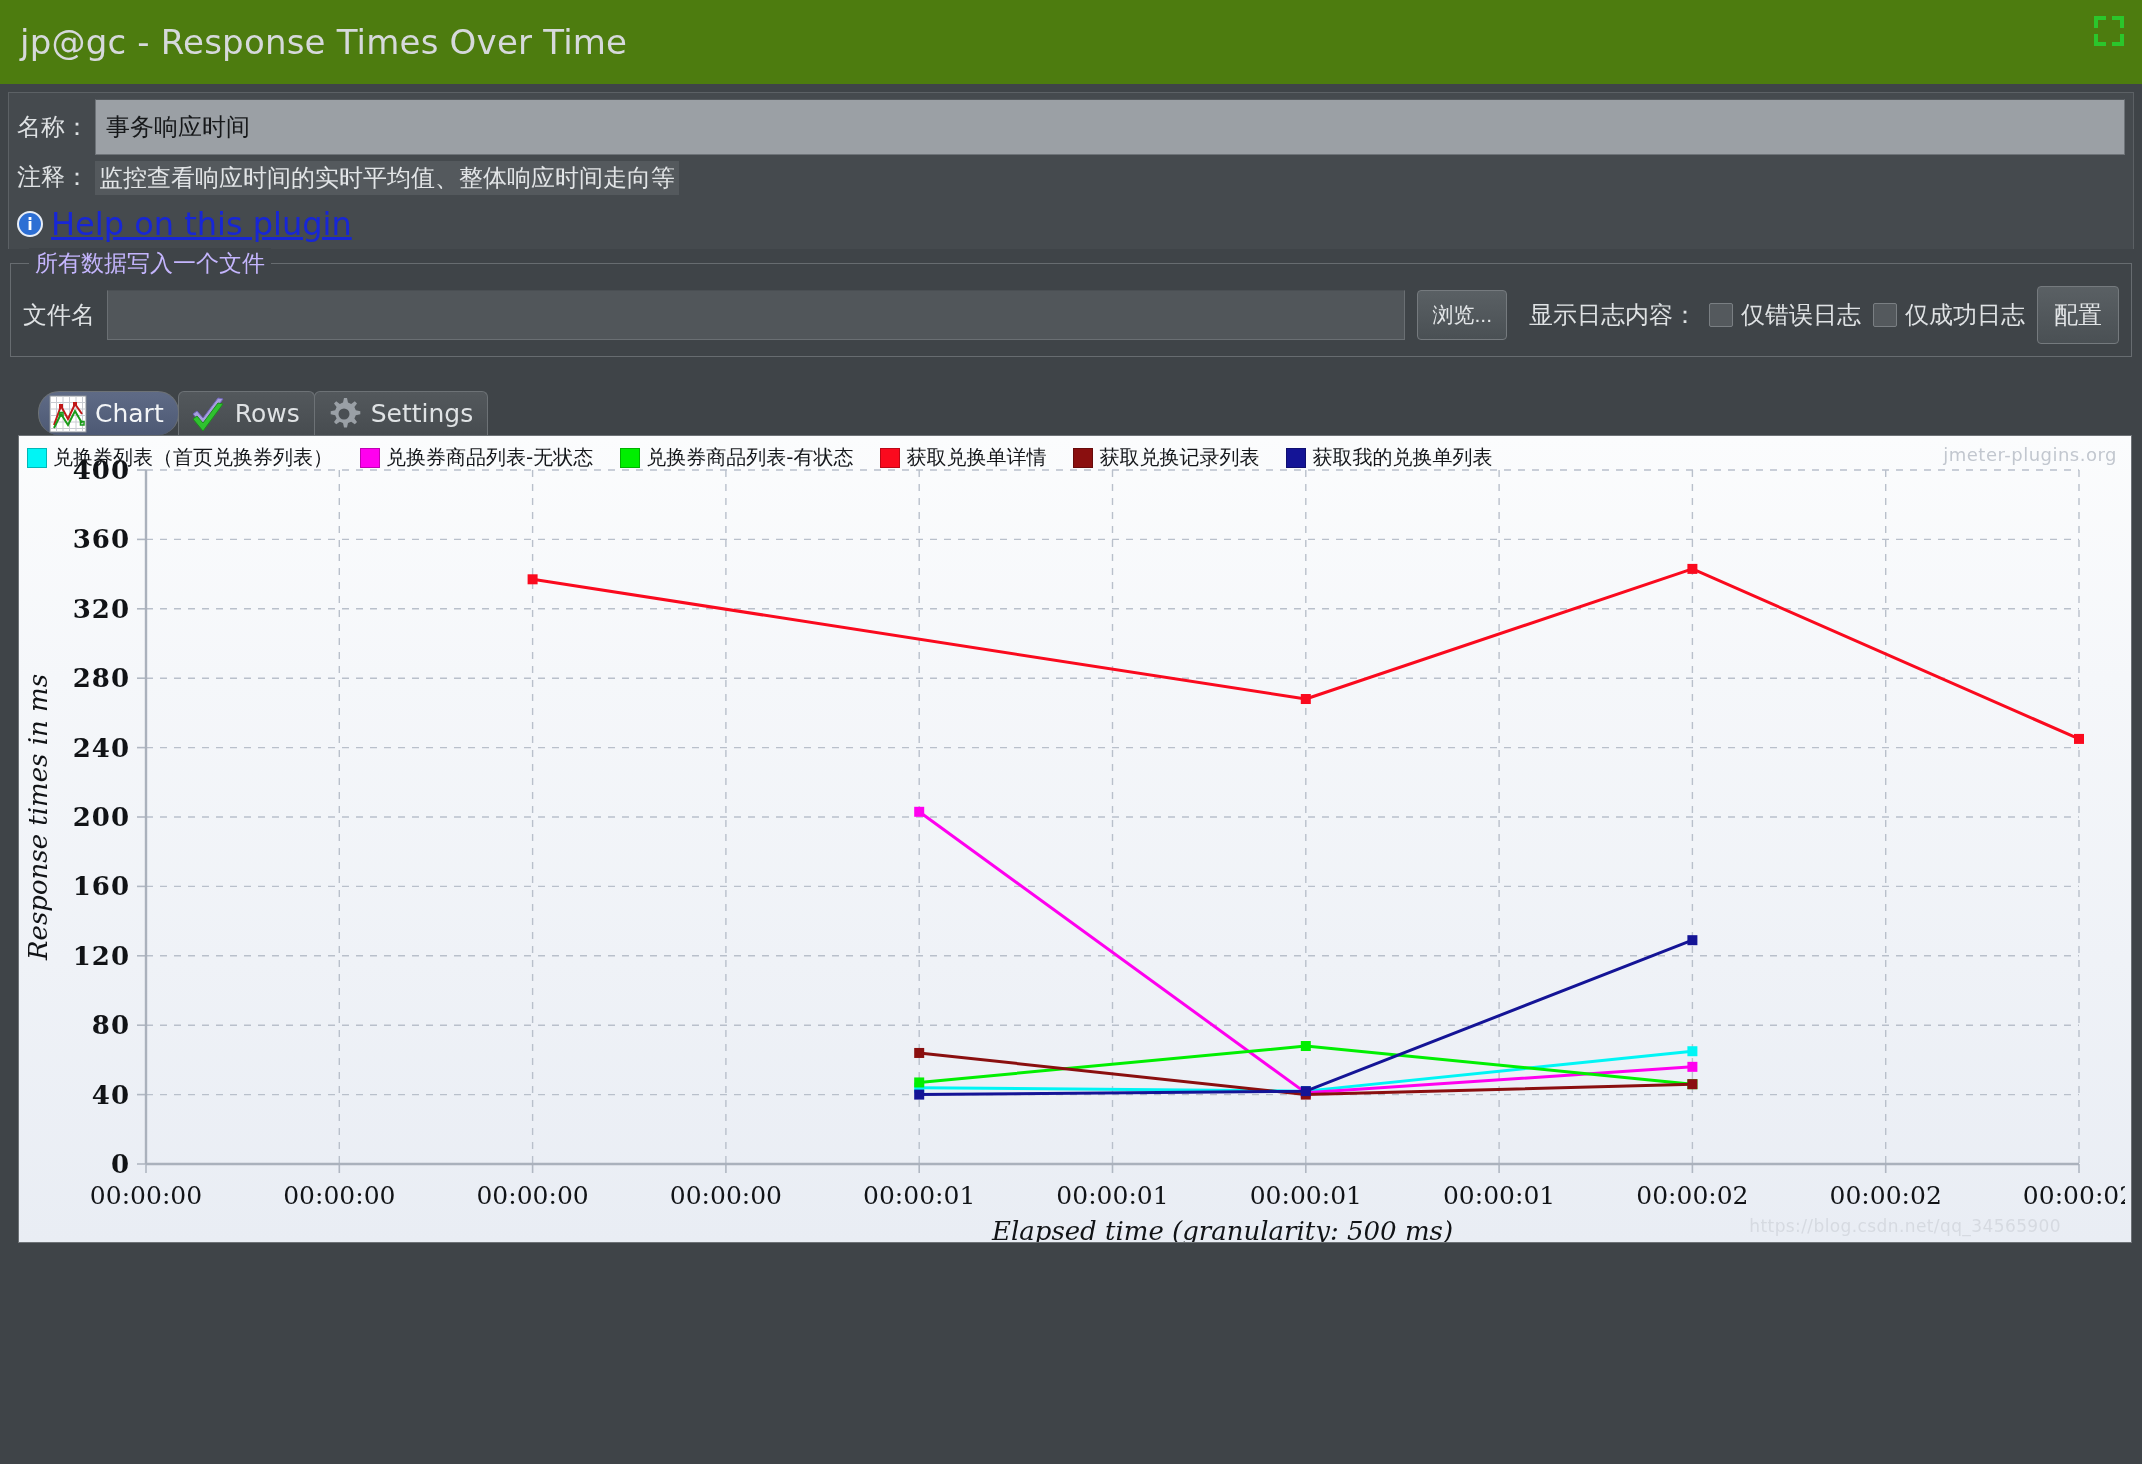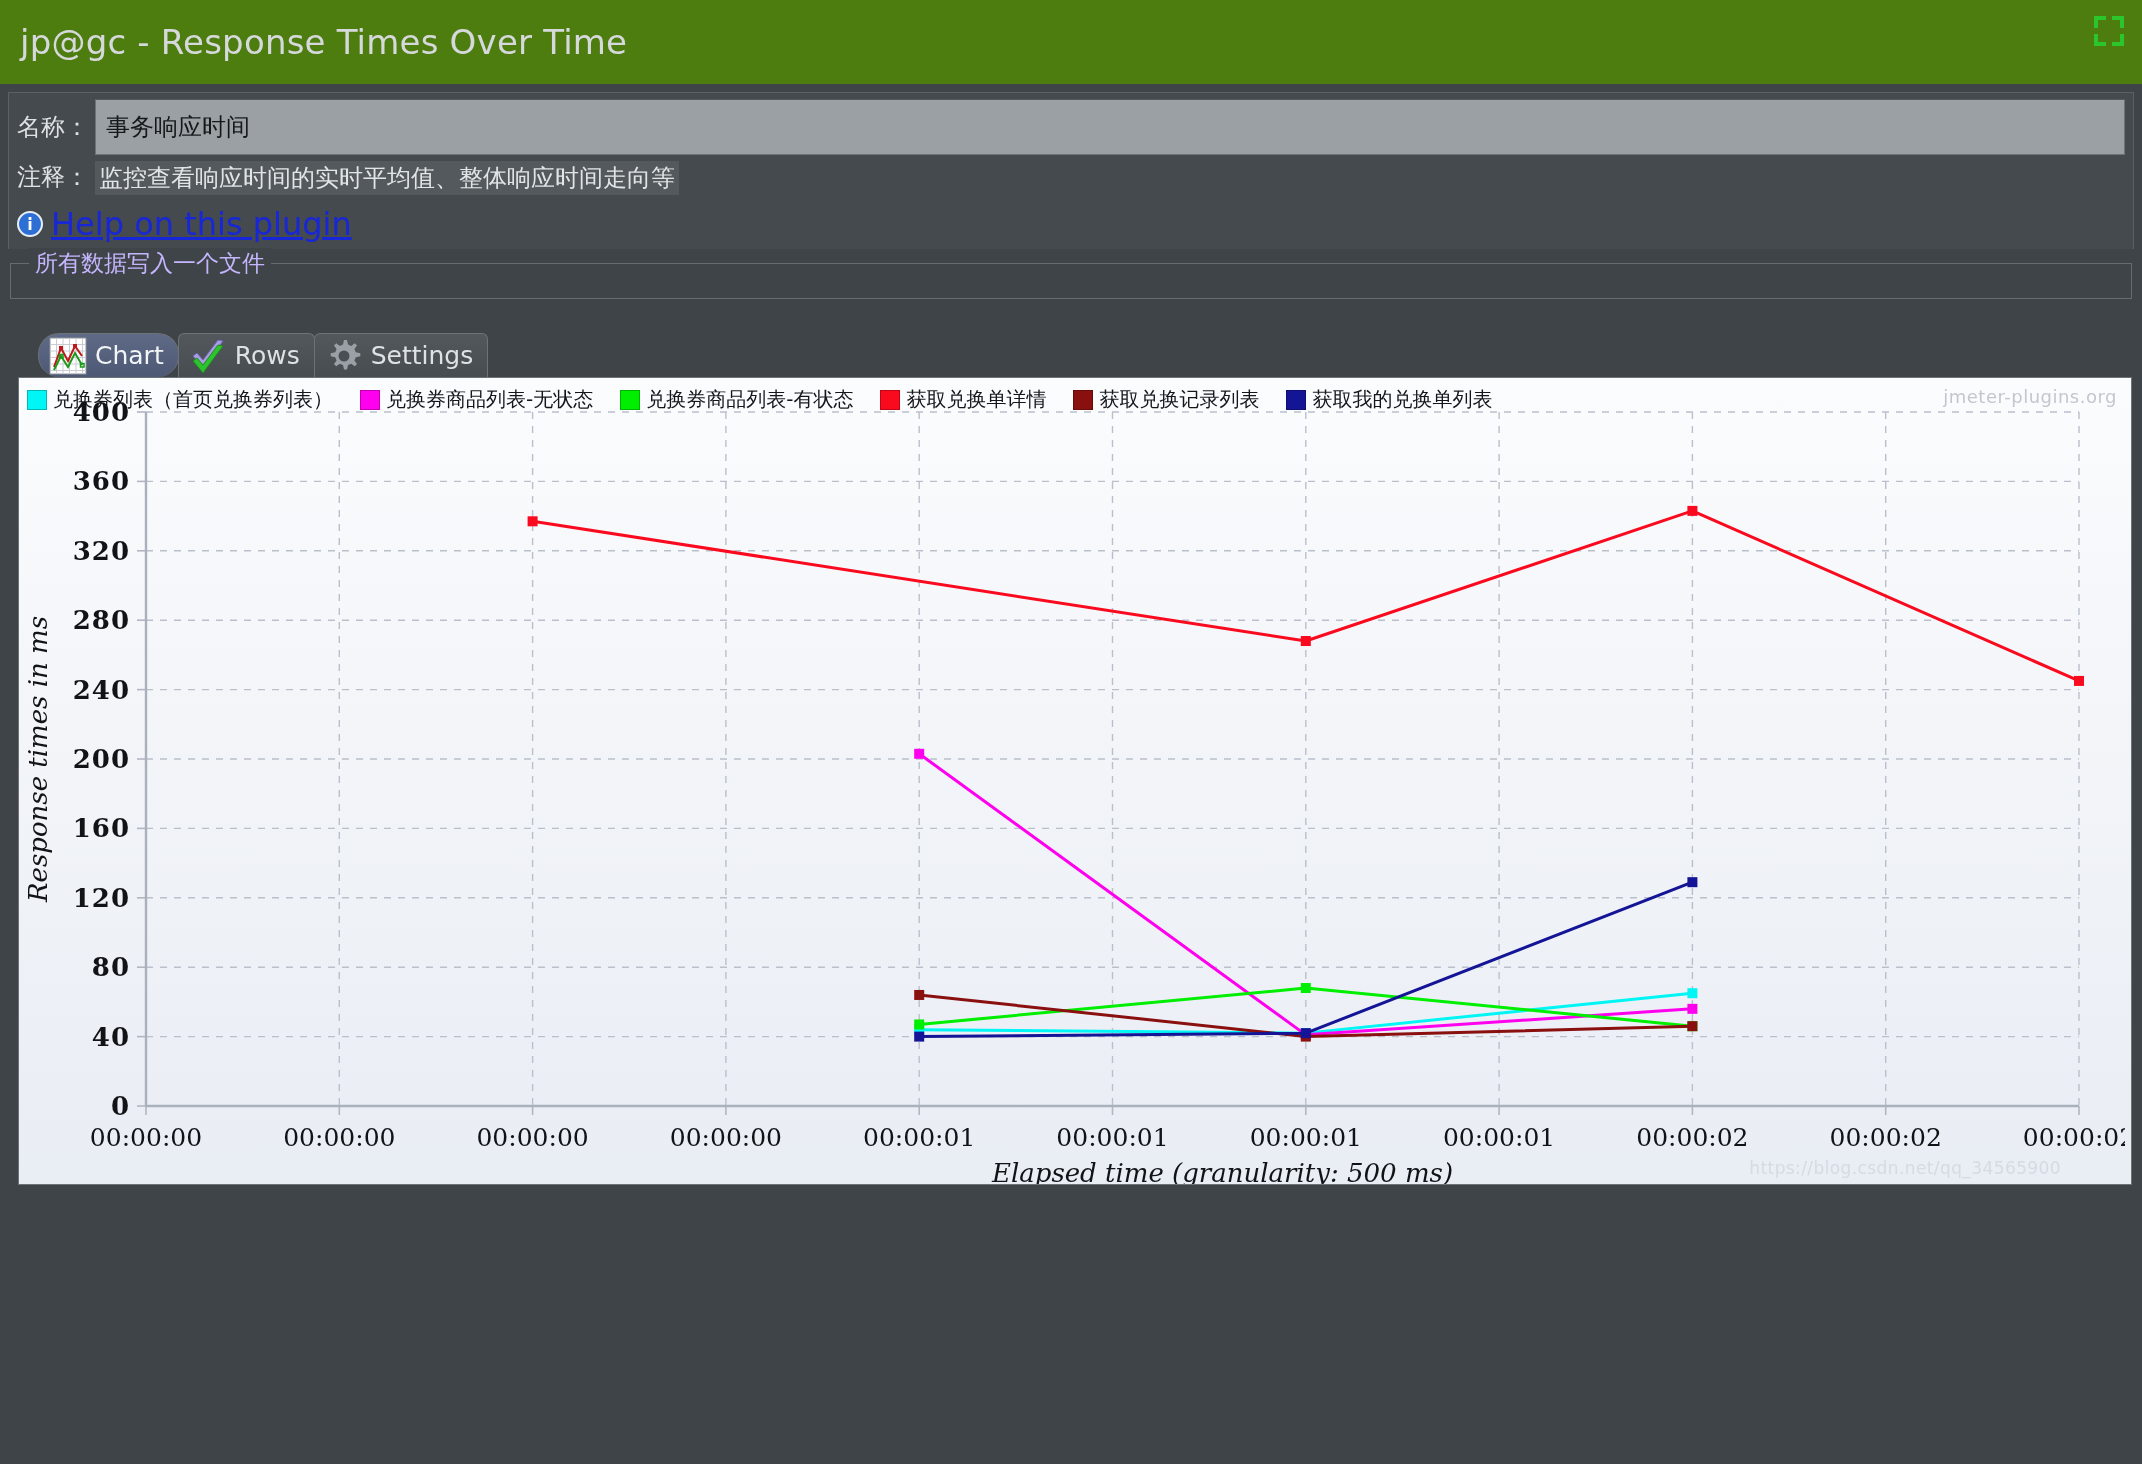--- a/index.html
+++ b/index.html
@@ -220,20 +220,35 @@
         <rect x="11.6" y="10" width="2.8" height="9" fill="#fff"></rect>
         <rect x="11.6" y="6" width="2.8" height="3" fill="#fff"></rect>
       </svg>
     </span>
     <span class="help-link">Help on this plugin</span>
   </div>
 </div>
 
 <div class="filegroup">
   <span class="group-legend">所有数据写入一个文件</span>
+  <div class="filerow">
+    <span class="file-label">文件名</span>
+    <div class="file-input" placeholder=""></div>
+    <button class="btn">浏览...</button>
+    <span class="logs-label">显示日志内容：</span>
+    <span class="cbwrap">
+      <span class="checkbox"></span>
+      <span class="cb-label">仅错误日志</span>
+    </span>
+    <span class="cbwrap">
+      <span class="checkbox"></span>
+      <span class="cb-label">仅成功日志</span>
+    </span>
+    <button class="btn btn-config">配置</button>
+  </div>
 </div>
 
 <div class="tabs">
   <div class="tab active">
     <span class="tab-icon">
       <svg viewBox="0 0 38 38" width="38" height="38">
         <rect x="1" y="1" width="36" height="36" fill="#ffffff" stroke="#8c9198"></rect>
         <g stroke="#c9ccd2" stroke-width="1">
           <path d="M7.5 1v36M14 1v36M20.5 1v36M27 1v36M33.5 1v36"></path>
           <path d="M1 7.5h36M1 14h36M1 20.5h36M1 27h36M1 33.5h36"></path>

